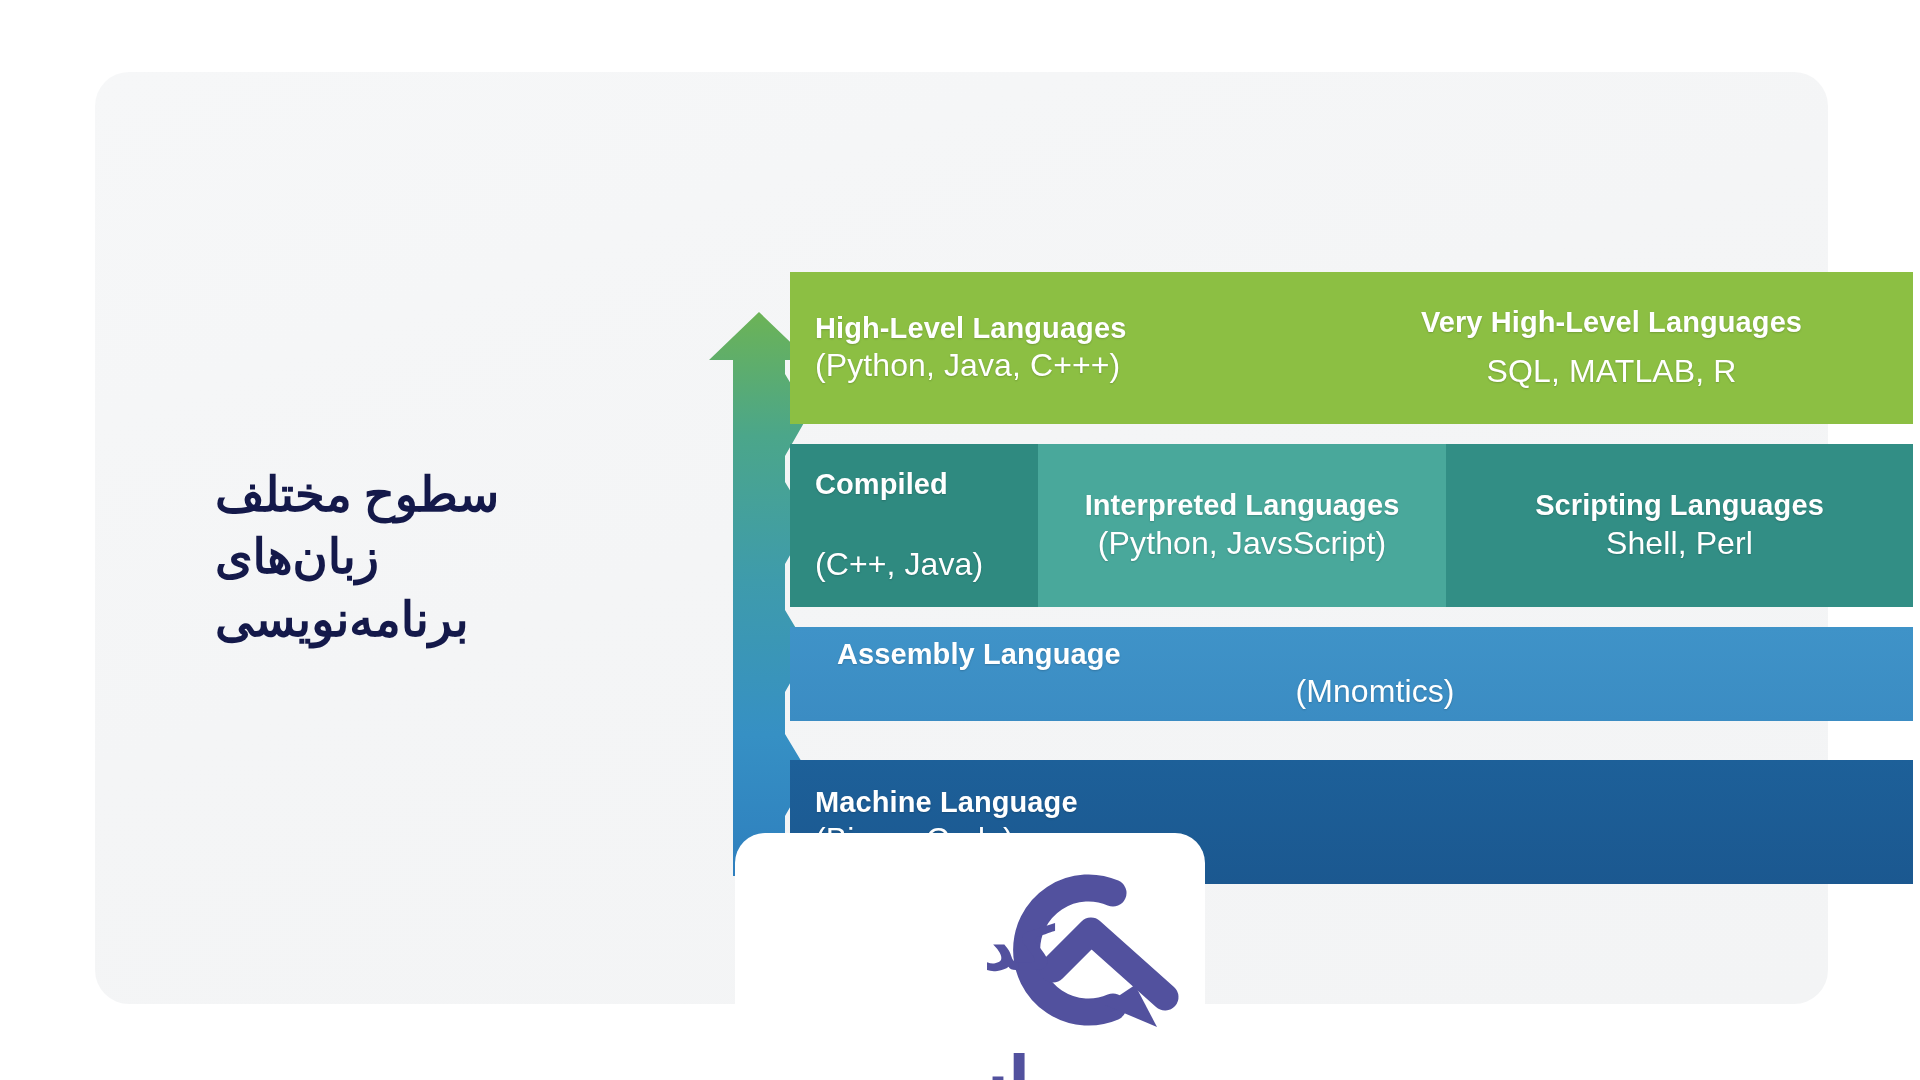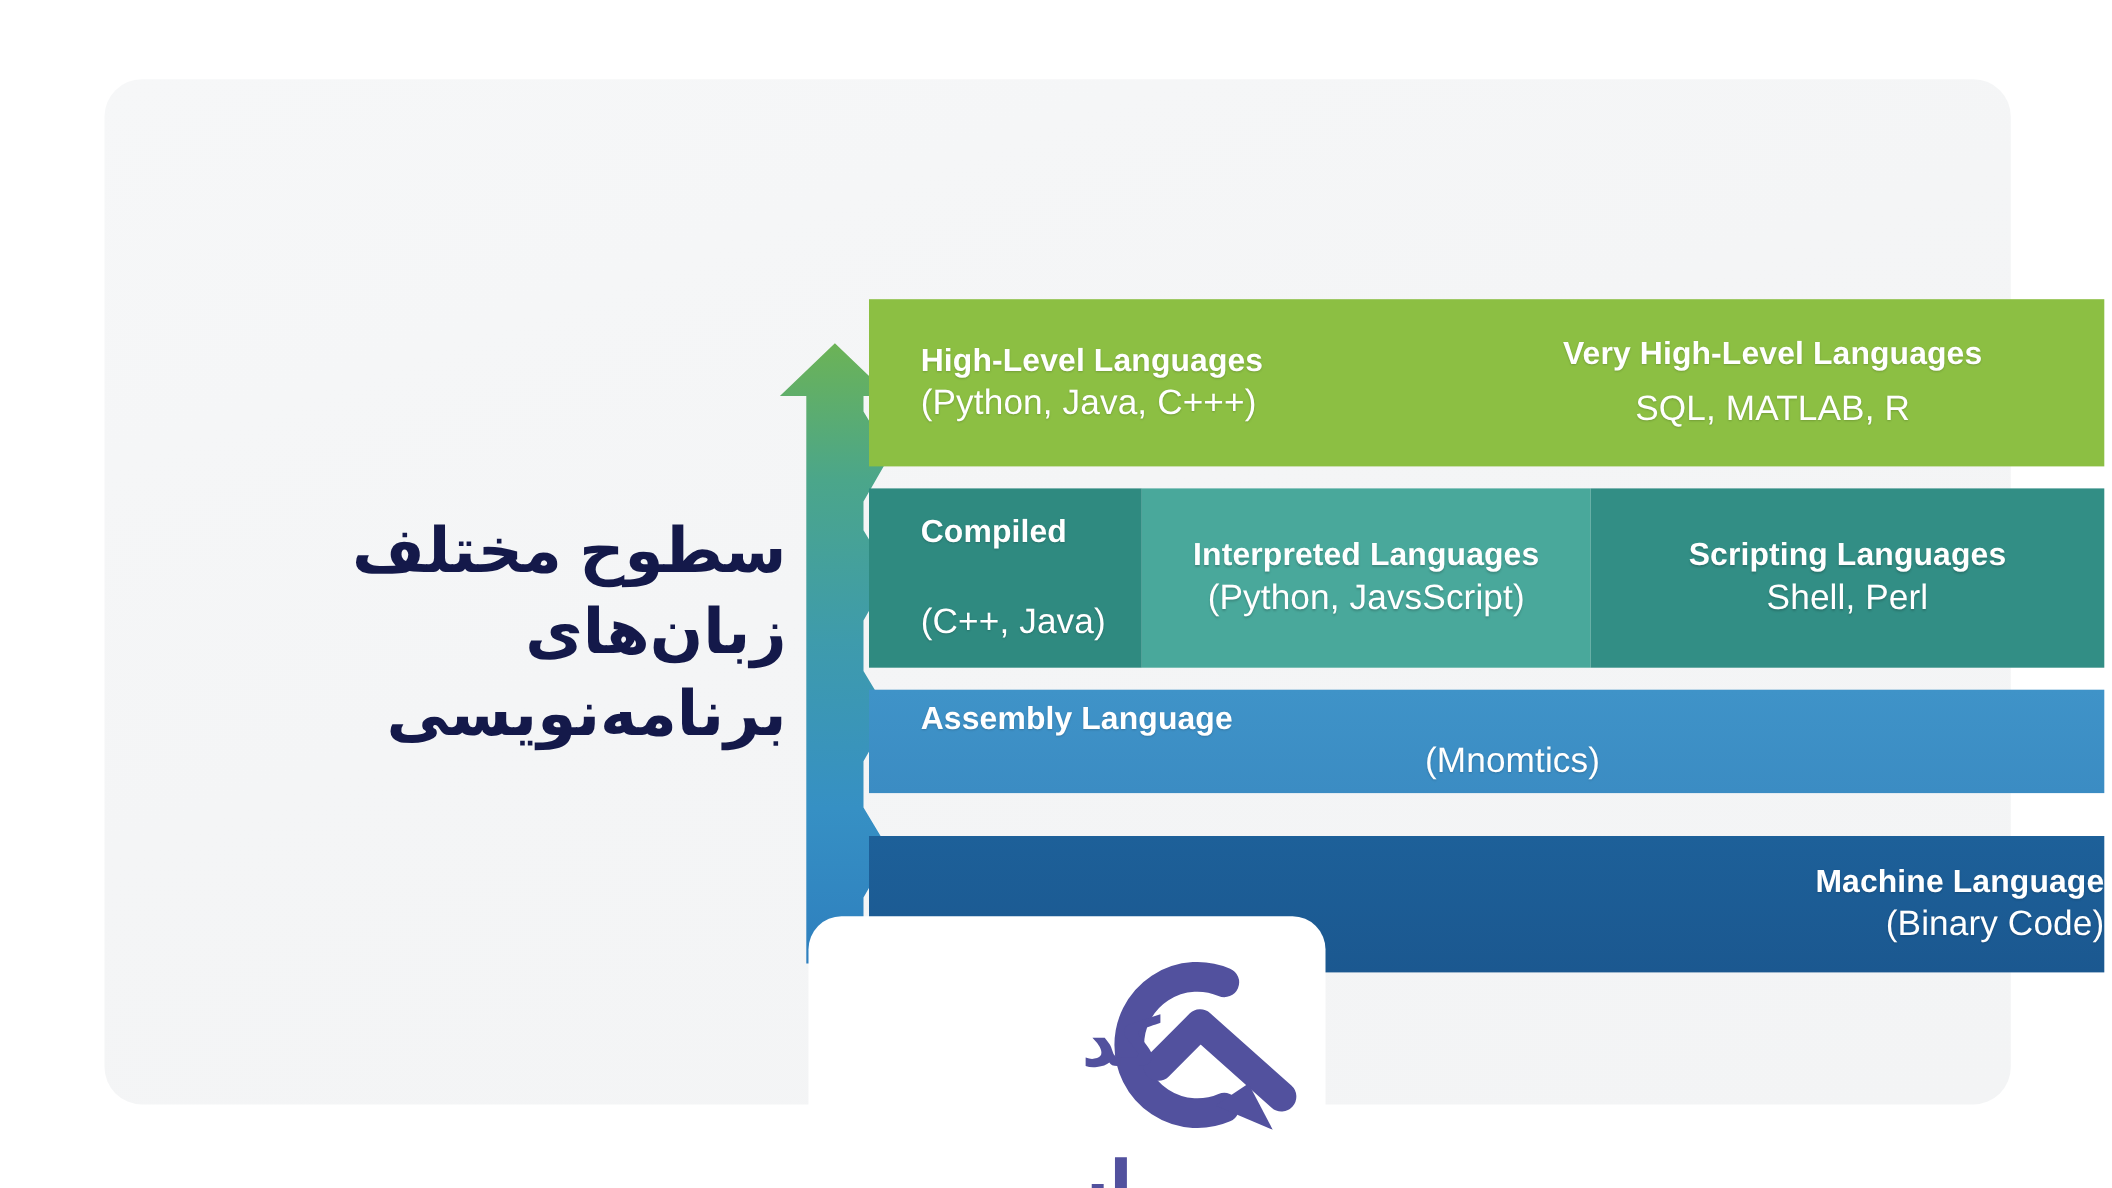--- a/index.html
+++ b/index.html
@@ -30,29 +30,30 @@
     background: linear-gradient(160deg, #f6f7f8 0%, #f4f5f6 45%, #f3f4f5 100%);
     border-radius: 34px;
   }
 
   
   .headline {
     position: absolute;
     left: 120px;
     top: 392px;
     width: 500px;
-    text-align: right;
+    text-align: left;
     direction: rtl;
     unicode-bidi: bidi-override;
     color: #14194a;
-    font-size: 57px;
+    font-size: 48px;
     line-height: 1.30;
     font-weight: 700;
     letter-spacing: -1px;
     white-space: pre-line;
+    font-family: Liberation Serif, serif;
   }
 
   
   .arrow-wrap {
     position: absolute;
     left: 612px;
     top: 238px;
     width: 104px;
     height: 572px;
   }
@@ -94,36 +95,36 @@
     text-shadow: 0 1px 2px rgba(0,0,0,0.18);
   }
   .cell-sub {
     font-size: 32px;
     font-weight: 400;
     line-height: 1.22;
     letter-spacing: 0.1px;
     text-shadow: 0 1px 2px rgba(0,0,0,0.18);
   }
 
-  .align-left   { align-items: flex-start; text-align: left;  padding-left: 47px; }
+  .align-left   { align-items: flex-start; text-align: left;  padding-left: 25px; }
   .align-center { align-items: center;     text-align: center; }
 
   
   .g-left  { width: 520px; background: #8cbf43; }
   .g-right { width: 603px; background: #8cbf43; gap: 12px; }
 
   
   .t-a { width: 248px; background: #2f8a80; gap: 43px; }
   .t-b { width: 408px; background: #49a89b; }
   .t-c { width: 467px; background: #328e85; }
 
   
   .b-full  { width: 1123px; background: linear-gradient(180deg,#3f93c8 0%, #3b8cc3 100%); }
   
-  .n-full  { width: 1123px; background: linear-gradient(180deg,#1d6099 0%, #1b5890 100%); align-items: flex-end; }
+  .n-full  { width: 1123px; background: linear-gradient(180deg,#1d6099 0%, #1b5890 100%); }
 
   .assembly-block { padding-left: 47px; }
   .assembly-line1 { text-align: left; }
   .assembly-line2 { text-align: center; }
 
   
   .logo-panel {
     position: absolute;
     left: 735px;
     top: 833px;

